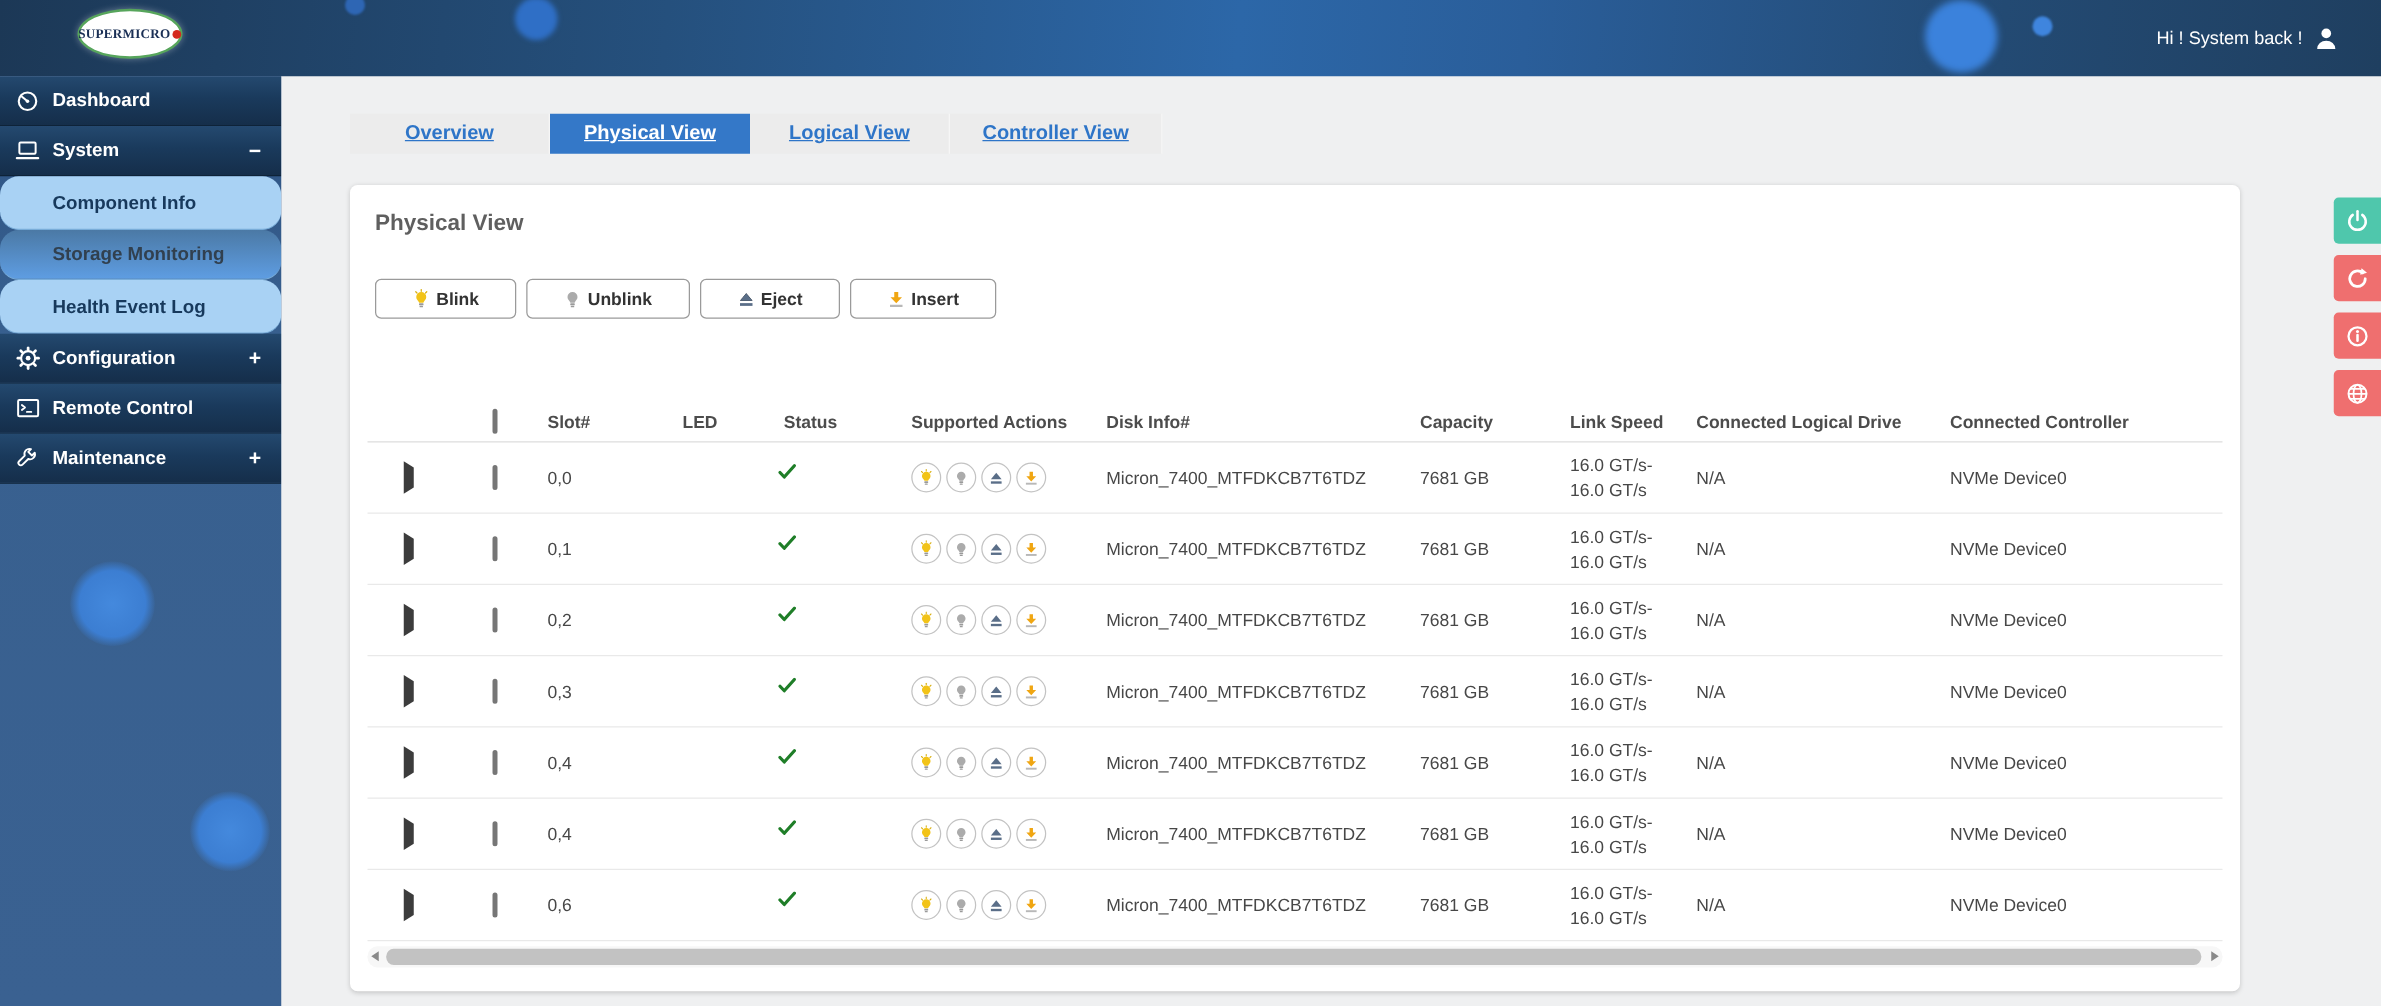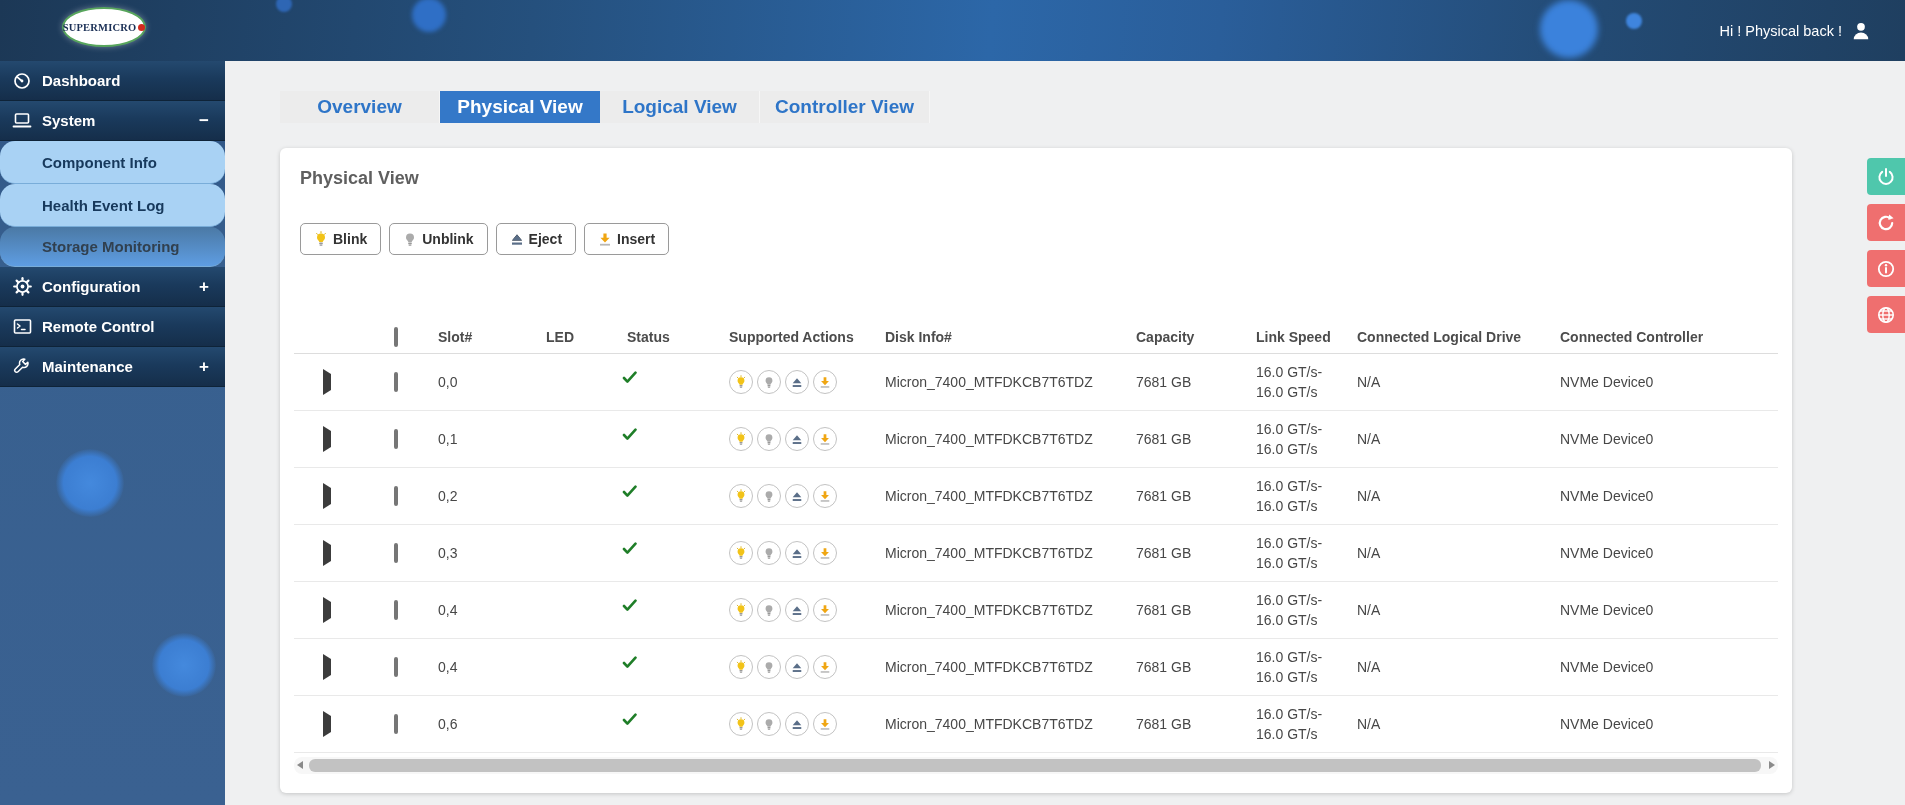--- a/index.html
+++ b/index.html
@@ -39,30 +39,30 @@
   .submenu-item { position:relative; display:flex; align-items:center; height:43px; padding-left:42px; cursor:pointer;
     background:#a9d2f4; border-bottom:1px solid #79add9;border-radius:15px; }
   .submenu-item .menu-label { color:#17395c; }
   .submenu-item.selected { background:linear-gradient(180deg,#4b79a5 0%,#5档ade2 100%);
     background:linear-gradient(180deg,#4b79a5 0%,#5e9de2 100%); height:40px; }
   .submenu-item.selected .menu-label { color:#31404f; }
 
   
   .tabs { position:absolute; left:280px; top:91px; display:flex; }
   .tab { width:160px; height:32px; display:flex; align-items:center; justify-content:center;
-    font-size:19px; font-weight:bold; color:#2e75c8; background:#ececec; border-right:1px solid #f6f6f6; cursor:pointer; }
+    font-size:16px; font-weight:bold; color:#2e75c8; background:#ececec; border-right:1px solid #f6f6f6; cursor:pointer;text-decoration:underline; }
   .tab.active { background:#3478c8; color:#fff; border-right:none; }
   .tab:last-child { width:170px; }
 
   
   .panel { position:absolute; left:280px; top:148px; width:1512px; height:645px; background:#fff;
     border-radius:6px; box-shadow:0 1px 4px rgba(0,0,0,.18); }
   .panel-title { position:absolute; left:20px; top:20px; font-size:18px; font-weight:bold; color:#5f5f5f; }
   .toolbar { position:absolute; left:20px; top:75px; display:flex; gap:8px; }
-  .tbtn { display:flex; align-items:center; gap:5px; height:32px; padding:0 13px; background:#fff;
+  .tbtn { display:flex; align-items:center; gap:5px; height:32px; padding:0 29px; background:#fff;
     border:1px solid #9a9a9a; border-radius:5px; font-size:14px; font-weight:bold; color:#333; cursor:pointer; }
   .tbtn svg { display:block; }
 
   
   .thead { position:absolute; left:14px; right:14px; top:172px; height:34px; border-bottom:1px solid #ddd; }
   .hcell { position:absolute; top:50%; transform:translateY(-50%); font-size:14px; font-weight:bold; color:#4c4c4c; white-space:nowrap; }
   .trow { position:absolute; left:14px; right:14px; height:57px; border-bottom:1px solid #e9e9e9; }
   .cell { position:absolute; top:50%; transform:translateY(-50%); font-size:14px; color:#474747; white-space:nowrap; }
   
   .col-arrow   { left:29px; }
@@ -108,21 +108,21 @@
   <header class="topbar">
     <span class="deco d1"></span>
     <span class="deco d2"></span>
     <span class="deco d3"></span>
     <span class="deco d4"></span>
     <div class="logo">
       <span class="logo-text">SUPERMICRO</span>
       <span class="logo-dot"></span>
     </div>
     <div class="welcome">
-      <span class="welcome-text">Hi ! Physical back !</span>
+      <span class="welcome-text">Hi ! System back !</span>
       <svg class="user-icon" viewBox="0 0 16 16">
         <circle cx="8" cy="4.6" r="3.1" fill="#fff"></circle>
         <path d="M2.2 14.5 a5.8 5.3 0 0 1 11.6 0 z" fill="#fff"></path>
       </svg>
     </div>
   </header>
 
   <aside class="sidebar">
     <div class="menu-item">
       <span class="menu-icon">
@@ -140,25 +140,25 @@
           <rect x="3.5" y="2" width="13" height="9" rx="1" fill="none" stroke="#fff" stroke-width="1.6"></rect>
           <path d="M1.5 14.5 h17" stroke="#fff" stroke-width="1.8" stroke-linecap="round"></path>
         </svg>
       </span>
       <span class="menu-label">System</span>
       <span class="expander">−</span>
     </div>
     <div class="submenu-item">
       <span class="menu-label">Component Info</span>
     </div>
+    <div class="submenu-item selected">
+      <span class="menu-label">Storage Monitoring</span>
+    </div>
     <div class="submenu-item">
       <span class="menu-label">Health Event Log</span>
-    </div>
-    <div class="submenu-item selected">
-      <span class="menu-label">Storage Monitoring</span>
     </div>
     <div class="menu-item">
       <span class="menu-icon">
         <svg width="19" height="19" viewBox="0 0 19 19">
           <circle cx="9.5" cy="9.5" r="5.6" fill="none" stroke="#fff" stroke-width="1.7"></circle>
           <circle cx="9.5" cy="9.5" r="1.9" fill="#fff"></circle>
           <g stroke="#fff" stroke-width="2.2" stroke-linecap="round">
             <line x1="9.5" y1="1.2" x2="9.5" y2="3"></line>
               <line x1="9.5" y1="16" x2="9.5" y2="17.8"></line>
             <line x1="1.2" y1="9.5" x2="3" y2="9.5"></line>

